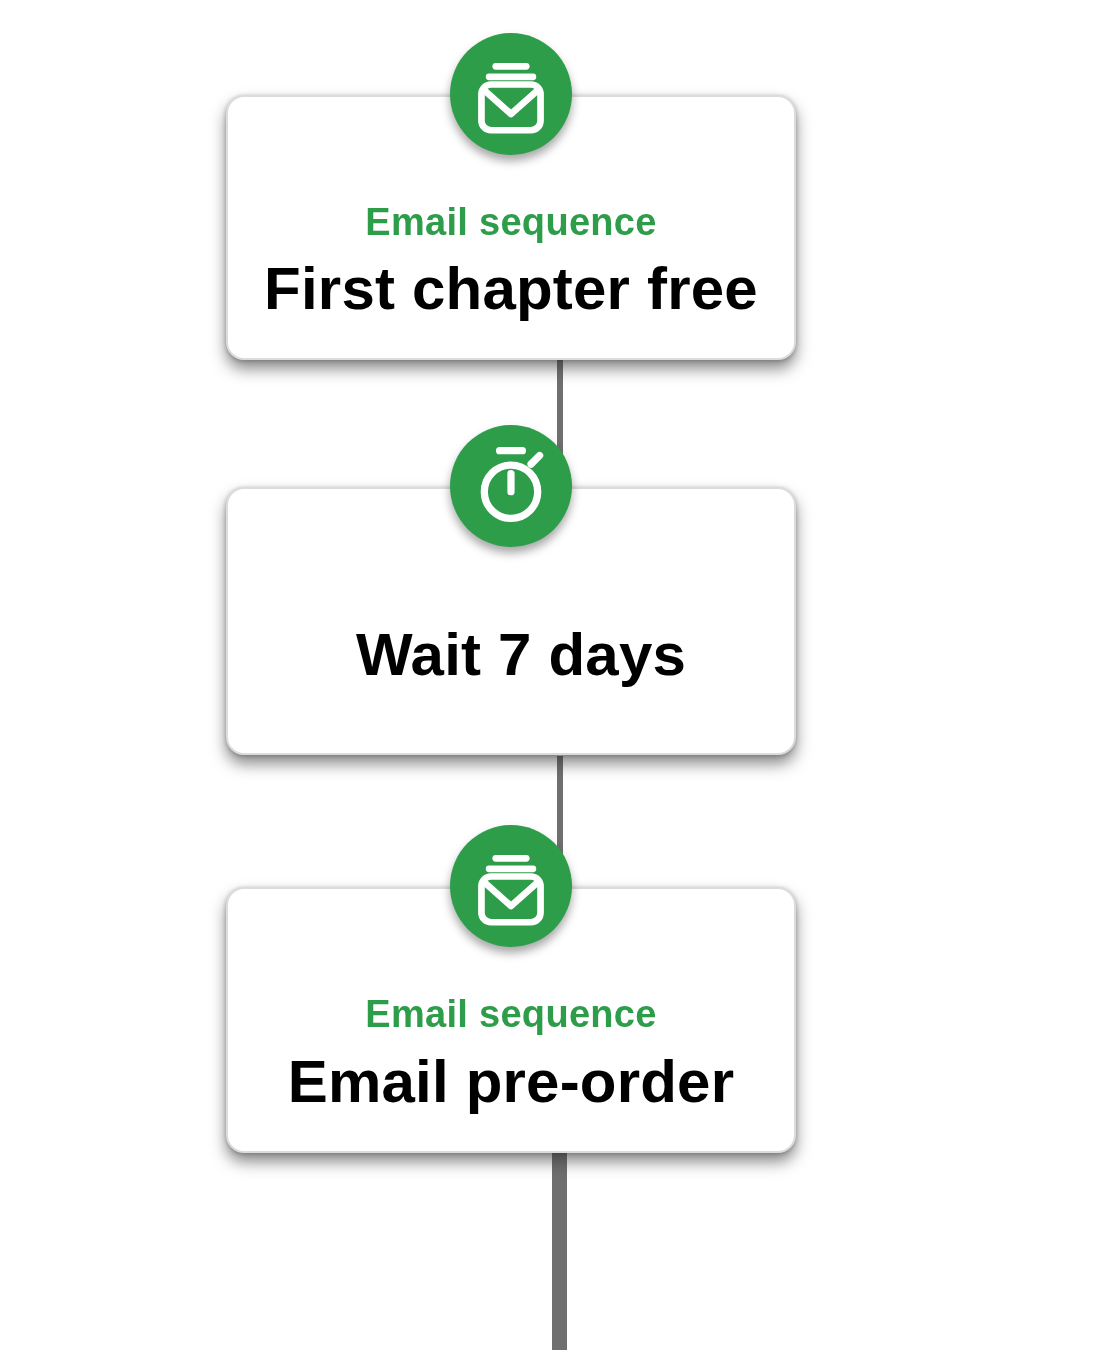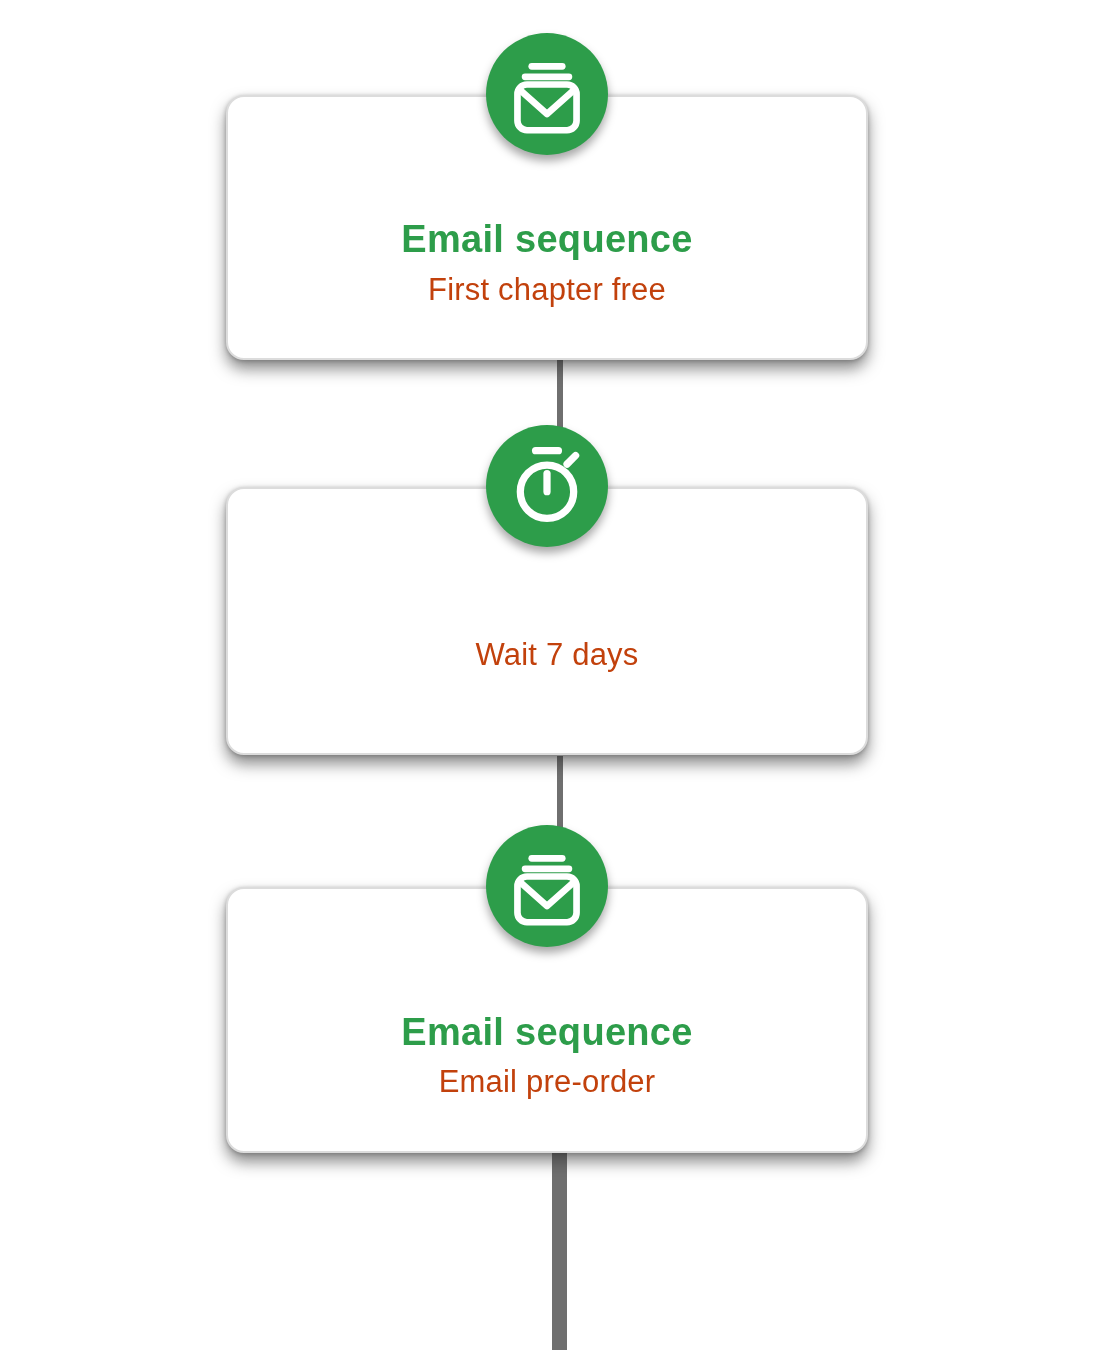--- a/index.html
+++ b/index.html
@@ -18,21 +18,21 @@
     z-index: 1;
   }
   .seg { left: 557px; width: 6px; }
   .seg1 { top: 358px; height: 132px; }
   .seg2 { top: 756px; height: 134px; }
   .tail { left: 552px; width: 15px; top: 1150px; height: 200px; background: #6F6F6F; }
 
   
   .card {
     position: absolute;
-    left: 226px; width: 642px;
+    left: 226px; width: 570px;
     background: #ffffff;
     border: 2px solid #DCDCDC;
     border-radius: 18px;
     box-shadow: 0 9px 15px rgba(45,45,45,0.55), 0 1px 4px rgba(0,0,0,0.25);
     z-index: 2;
     display: flex; flex-direction: column;
     align-items: center; justify-content: center;
     text-align: center;
     padding-top: 68px;
   }
@@ -53,22 +53,22 @@
   .icon-circle svg { width: 122px; height: 122px; display: block; }
 
   .card-title {
     font-size: 38px; font-weight: 700;
     color: #2D9D4A;
     line-height: 1.3;
     letter-spacing: 0.3px;
     margin-bottom: 6px;
   }
   .card-subtitle {
-    font-size: 31px; font-weight: 400;
-    color: #c2410c;
+    font-size: 60px; font-weight: 700;
+    color: #000000;
     line-height: 1.2;
     letter-spacing: 0.2px;
   }
 </style>
 </head>
 <body>
 
 <div class="canvas">
 
   <div class="connector seg seg1"></div>

